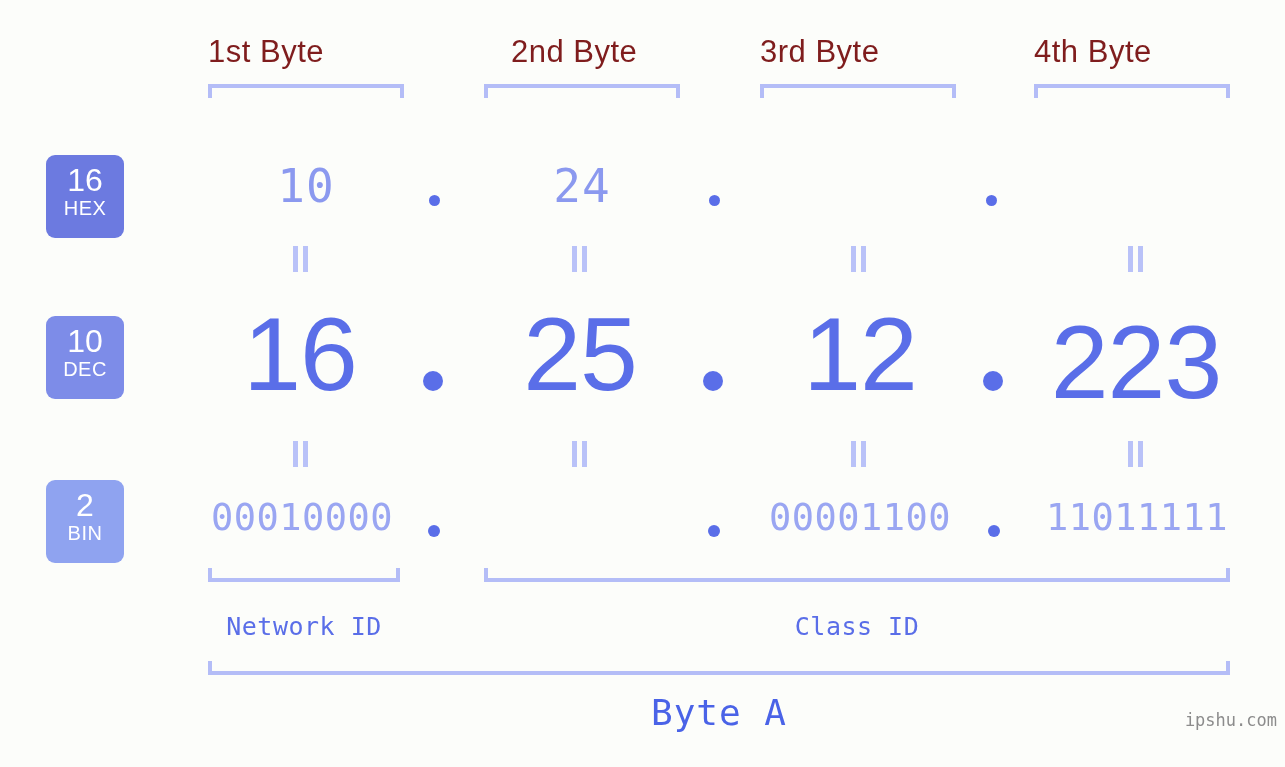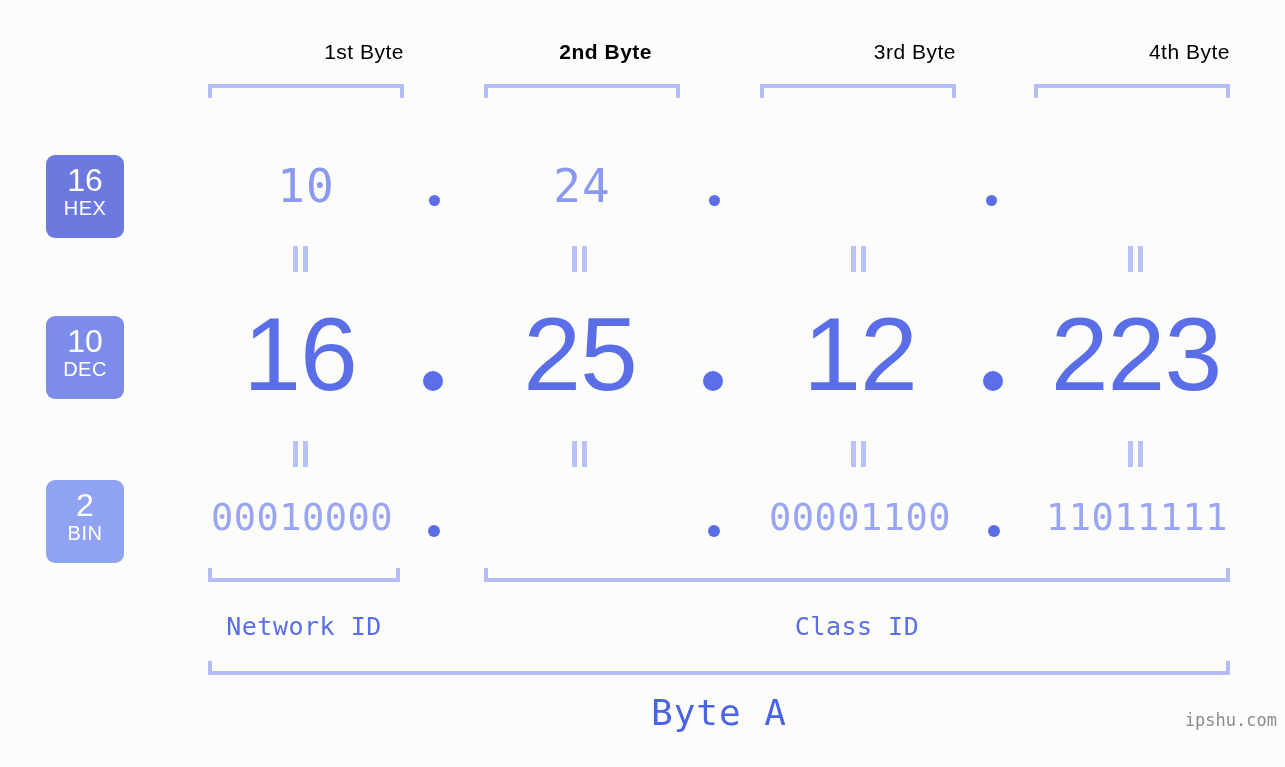--- a/index.html
+++ b/index.html
@@ -22,24 +22,24 @@
     width: 1285px;
     height: 767px;
   }
 
   
   .byte-header {
     position: absolute;
     top: 34px;
     height: 36px;
     line-height: 36px;
-    text-align: right;
-    font-family: "Liberation Sans", sans-serif;
-    font-size: 21px;
-    color: #000000;
+    text-align: left;
+    font-family: "Liberation Sans", sans-serif;
+    font-size: 31px;
+    color: #7f1d1d;
     letter-spacing: 0.5px;
     white-space: nowrap;
   }
 
   
   .bracket {
     position: absolute;
     box-sizing: border-box;
     border: 0 solid #b4bdf7;
   }
@@ -180,21 +180,21 @@
     color: #8c8c8c;
     white-space: nowrap;
   }
 </style>
 </head>
 <body>
 
 <div id="diagram">
 
   <div class="byte-header" style="left:208px; width:196px;">1st Byte</div>
-  <div class="byte-header" style="left:456px; width:196px;font-weight:bold;">2nd Byte</div>
+  <div class="byte-header" style="left:511px; width:196px;">2nd Byte</div>
   <div class="byte-header" style="left:760px; width:196px;">3rd Byte</div>
   <div class="byte-header" style="left:1034px; width:196px;">4th Byte</div>
 
   <div class="bracket down" style="left:208px; top:84px; width:196px;"></div>
   <div class="bracket down" style="left:484px; top:84px; width:196px;"></div>
   <div class="bracket down" style="left:760px; top:84px; width:196px;"></div>
   <div class="bracket down" style="left:1034px; top:84px; width:196px;"></div>
 
   <div class="badge" style="top:155px; height:83px; background:#6c7ae0;">
     <span class="base-num">16</span>
@@ -233,21 +233,21 @@
     </div>
   <div class="eqmark" style="left:1127px; top:246px;">
       <i></i>
       <i></i>
     </div>
 
   <div class="value-row row-dec" style="top:298px; height:120px;">
     <div class="val" style="left:52px;  width:196px;">16</div>
     <div class="val" style="left:332px; width:196px;">25</div>
     <div class="val" style="left:612px; width:196px;">12</div>
-    <div class="val" style="left:888px; width:196px;">223</div>
+    <div class="val" style="left:888px; width:196px;margin-top:8px;">223</div>
   </div>
   <div class="dot big" style="left:423px; top:371px;"></div>
   <div class="dot big" style="left:703px; top:371px;"></div>
   <div class="dot big" style="left:983px; top:371px;"></div>
 
   <div class="eqmark" style="left:292px; top:441px;">
       <i></i>
       <i></i>
     </div>
   <div class="eqmark" style="left:571px; top:441px;">

